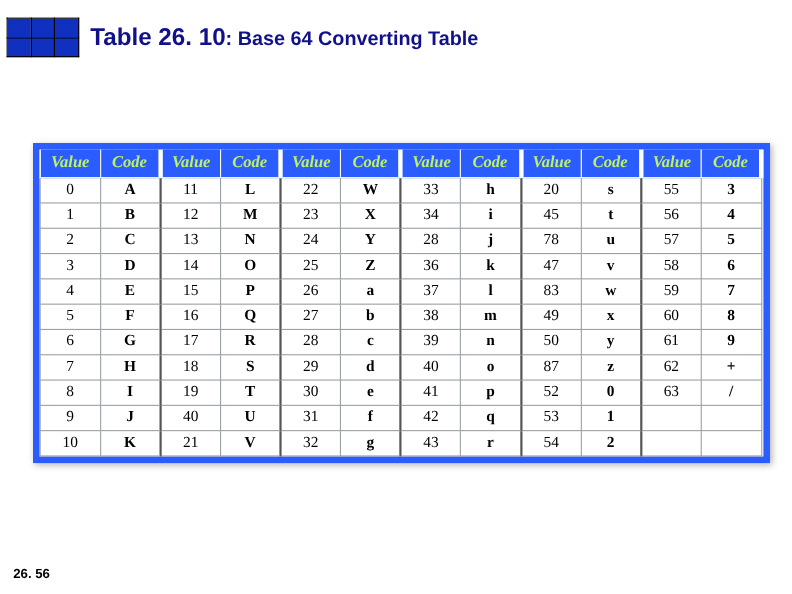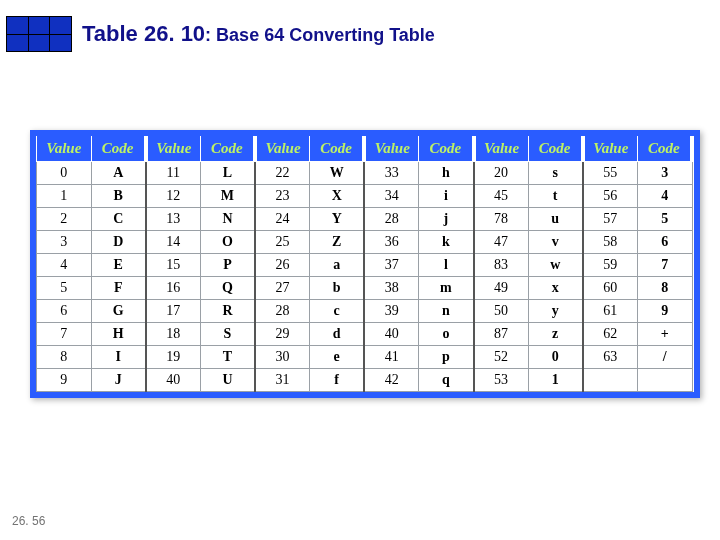--- a/index.html
+++ b/index.html
@@ -93,21 +93,22 @@
     border-left: 2px solid #555;
   }
   table.base64 td:first-child { border-left: 1px solid #9aa0a6; }
   table.base64 td:last-child  { border-right: 1px solid #9aa0a6; }
 
   .page-num {
     position: absolute;
     left: 12px;
     bottom: 12px;
     font-size: 12px;
-    color: #737373;
+    color: #000000;
+    font-weight: bold;
   }
 </style>
 </head>
 <body>
 
 <div class="header">
   <div class="grid-icon">
     <table>
         <tbody>
           <tr>
@@ -280,17 +281,31 @@
           <td>U</td>
           <td>31</td>
           <td>f</td>
           <td>42</td>
           <td>q</td>
           <td>53</td>
           <td>1</td>
           <td>&nbsp;</td>
           <td>&nbsp;</td>
         </tr>
+        <tr>
+          <td>10</td>
+          <td>K</td>
+          <td>21</td>
+          <td>V</td>
+          <td>32</td>
+          <td>g</td>
+          <td>43</td>
+          <td>r</td>
+          <td>54</td>
+          <td>2</td>
+          <td>&nbsp;</td>
+          <td>&nbsp;</td>
+        </tr>
       </tbody>
   </table>
 </div>
 
 <div class="page-num">26. 56</div>
 
 </body></html>

